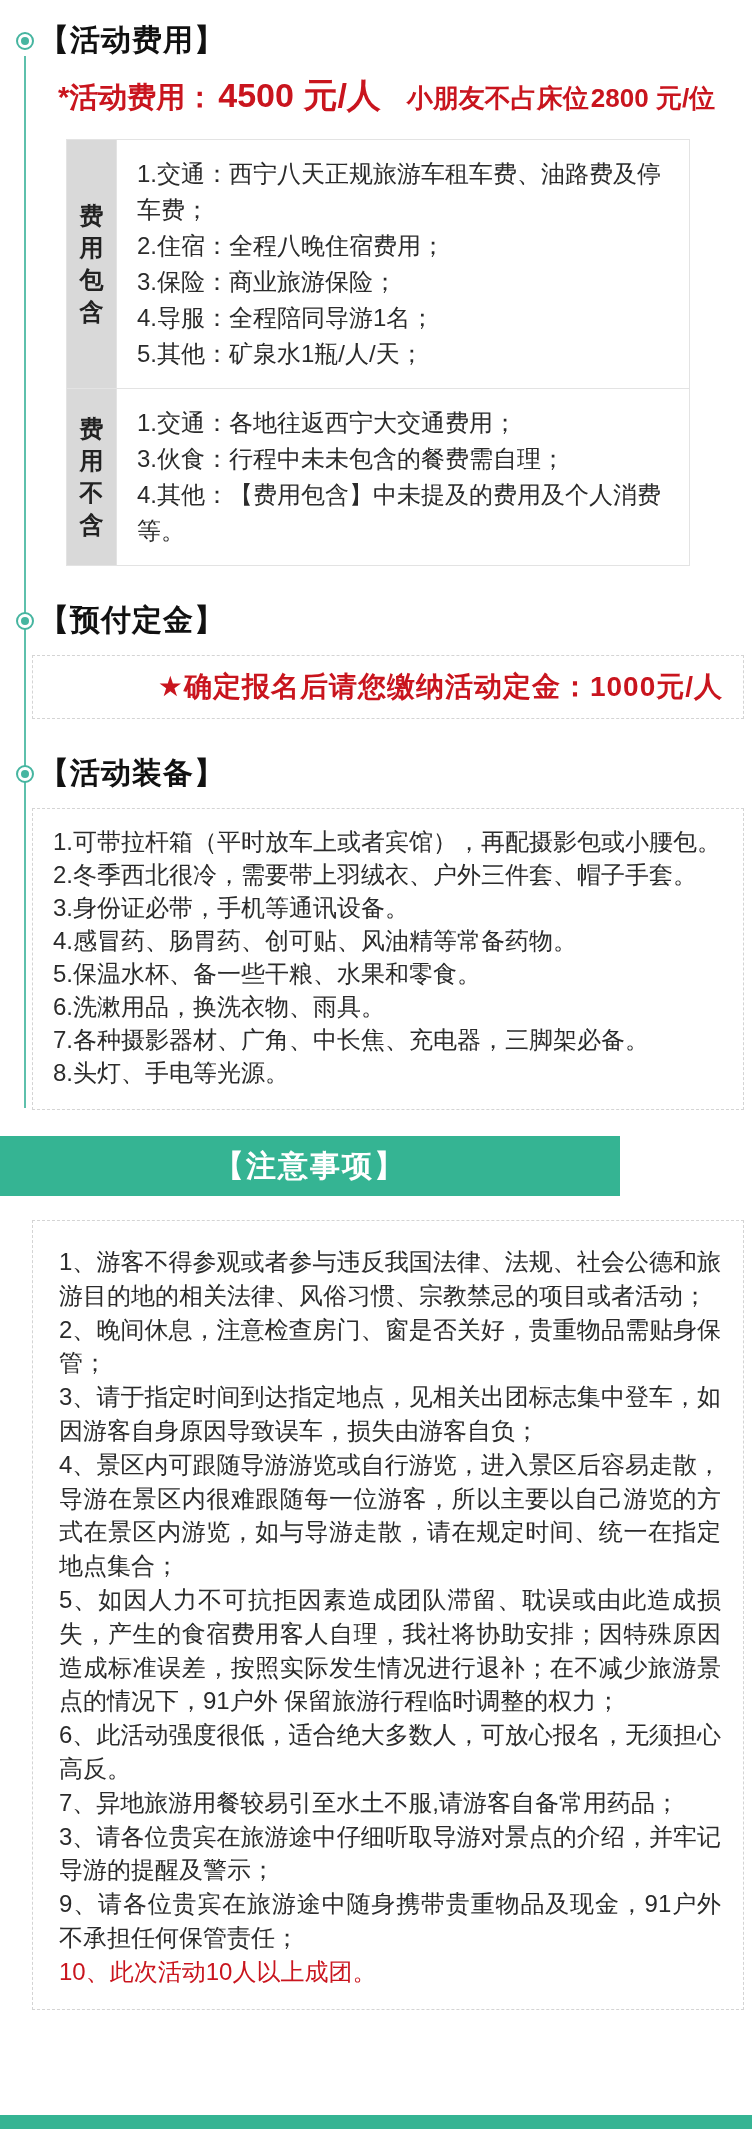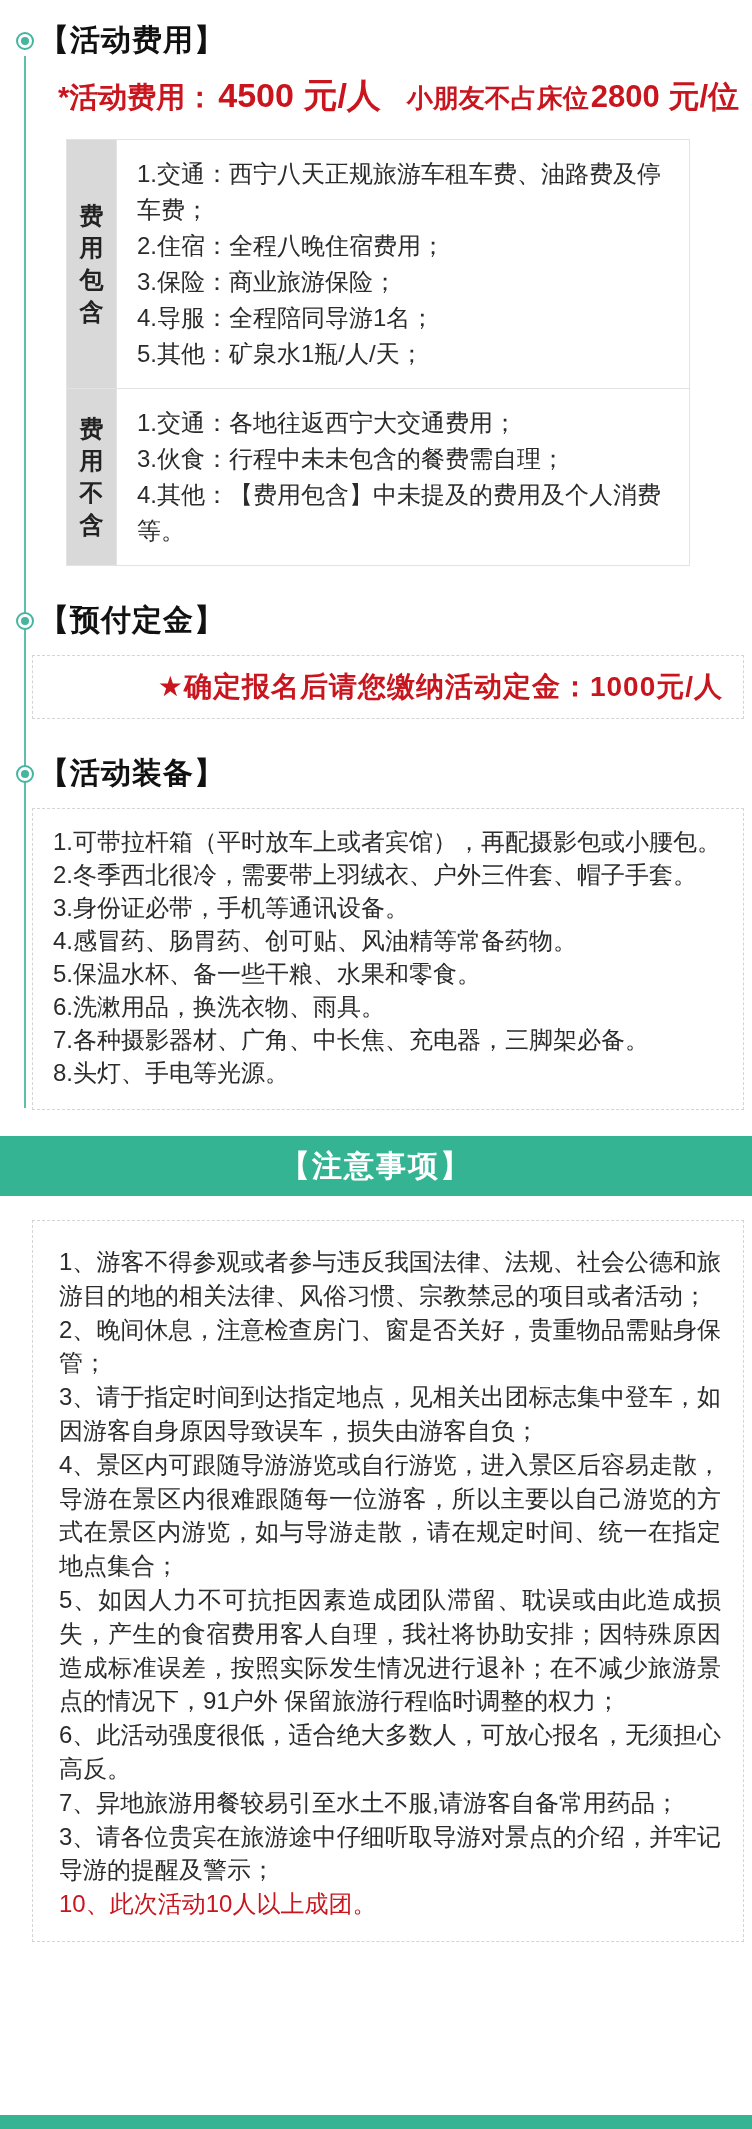--- a/index.html
+++ b/index.html
@@ -27,21 +27,21 @@
   .pad-top { padding-top:20px; }
 
   
   .price-line {
     margin:12px 8px 20px 58px; color:#c9151e; font-weight:bold;
     display:flex; align-items:baseline; white-space:nowrap;
   }
   .price-prefix { font-size:29px; }
   .price-amount { font-size:34px; margin-left:4px; }
   .price-child-note { font-size:26px; margin-left:26px; }
-  .price-child-amount { font-size:31px; margin-left:2px; }
+  .price-child-amount { font-size:26px; margin-left:2px; }
 
   
   .fee-table {
     margin:8px 62px 0 66px; border:1px solid #e3e3e3; background:#fff;
   }
   .fee-row { display:flex; border-bottom:1px solid #e3e3e3; }
   .fee-row:last-child { border-bottom:none; }
   .fee-label {
     flex:0 0 50px; background:#d9d9d9; color:#222; font-weight:bold;
     font-size:24px; line-height:32px; display:flex; align-items:center;
@@ -56,21 +56,21 @@
     margin:14px 8px 0 32px; border:1px dashed #d4d4d4; background:#fff;
   }
   .deposit-box { padding:12px 20px; margin-bottom:34px; }
   .deposit-text { color:#c9151e; font-weight:bold; font-size:28px; letter-spacing:1px;text-align:right; }
 
   .equip-box { padding:16px 18px 20px 20px; margin-bottom:26px; }
   .equip-box .li { font-size:24px; line-height:33px; color:#2b2b2b; }
 
   
   .notice-banner {
-    width:752px; height:60px; background:#35b493; color:#fff;
+    width:620px; height:60px; background:#35b493; color:#fff;
     display:flex; align-items:center; justify-content:center;
     font-size:30px; font-weight:bold; letter-spacing:2px; margin-top:0;
   }
   .notes-box { margin:24px 8px 0 32px; padding:24px 22px 20px 26px; }
   .notes-box .li { font-size:24px; line-height:33.8px; color:#2b2b2b; text-align:justify; }
   .notes-box .li.red { color:#c9151e; }
 
   .bottom-bar {
     position:absolute; left:0; bottom:0; width:752px; height:14px; background:#35b493;
   }
@@ -156,18 +156,19 @@
 
   <div class="dash-box notes-box">
       <div class="li">1、游客不得参观或者参与违反我国法律、法规、社会公德和旅游目的地的相关法律、风俗习惯、宗教禁忌的项目或者活动；</div>
       <div class="li">2、晚间休息，注意检查房门、窗是否关好，贵重物品需贴身保管；</div>
       <div class="li">3、请于指定时间到达指定地点，见相关出团标志集中登车，如因游客自身原因导致误车，损失由游客自负；</div>
       <div class="li">4、景区内可跟随导游游览或自行游览，进入景区后容易走散，导游在景区内很难跟随每一位游客，所以主要以自己游览的方式在景区内游览，如与导游走散，请在规定时间、统一在指定地点集合；</div>
       <div class="li">5、如因人力不可抗拒因素造成团队滞留、耽误或由此造成损失，产生的食宿费用客人自理，我社将协助安排；因特殊原因造成标准误差，按照实际发生情况进行退补；在不减少旅游景点的情况下，91户外 保留旅游行程临时调整的权力；</div>
       <div class="li">6、此活动强度很低，适合绝大多数人，可放心报名，无须担心高反。</div>
       <div class="li">7、异地旅游用餐较易引至水土不服,请游客自备常用药品；</div>
       <div class="li">3、请各位贵宾在旅游途中仔细听取导游对景点的介绍，并牢记导游的提醒及警示；</div>
+      <div class="li">9、请各位贵宾在旅游途中随身携带贵重物品及现金，91户外 不承担任何保管责任；</div>
       <div class="li red">10、此次活动10人以上成团。</div>
     </div>
 
   <div class="bottom-bar"></div>
 
 </div>
 
 </body></html>

